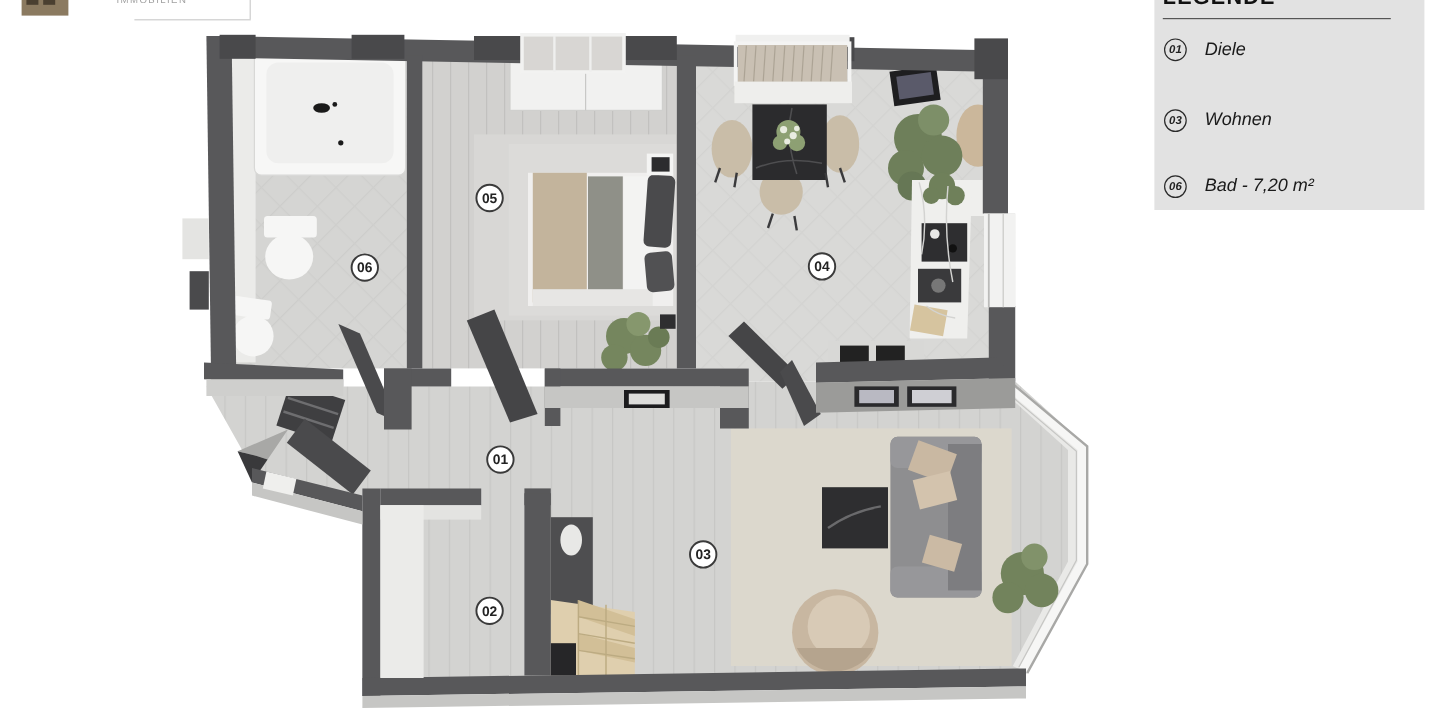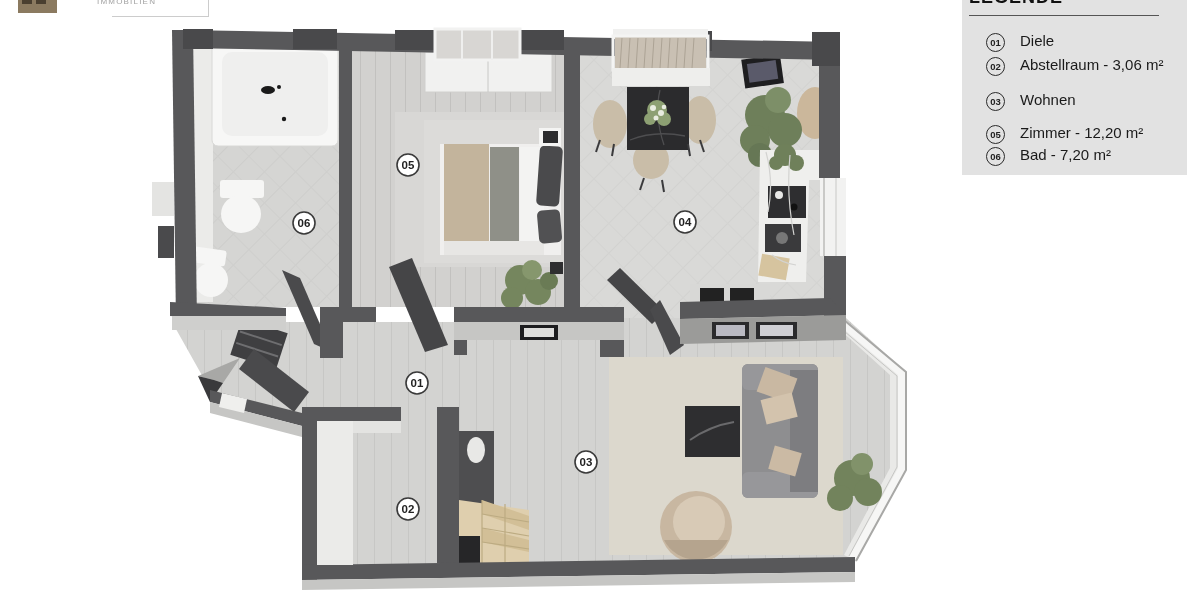--- a/index.html
+++ b/index.html
@@ -1,21 +1,21 @@
 <!DOCTYPE html>
 <html><head>
 <meta charset="utf-8">
 <style>
 html,body{margin:0;padding:0;width:1200px;height:600px;background:#fff;overflow:hidden;
 font-family:"Liberation Sans",sans-serif;}
 #stage{position:absolute;left:0;top:0;width:1200px;height:600px;}
 #legend{position:absolute;left:962px;top:0;width:225px;height:175px;background:#e2e2e2;}
 #legend .title{position:absolute;left:7px;top:-13px;font-size:18px;font-weight:bold;color:#111;letter-spacing:1px;}
 #legend .rule{position:absolute;left:7px;top:15px;width:190px;height:1px;background:#555;}
-.li{position:absolute;left:24px;font-size:15px;color:#1a1a1a;white-space:nowrap;}
+.li{position:absolute;left:8px;font-size:15px;color:#1a1a1a;white-space:nowrap;font-style:italic;}
 .nc{display:inline-block;width:17px;height:17px;border:1.4px solid #2a2a2a;border-radius:50%;
 font-size:9.5px;font-weight:bold;text-align:center;line-height:17px;vertical-align:middle;margin-right:15px;color:#222;}
 #logo{position:absolute;left:0;top:0;}
 </style>
 </head>
 <body>
 <div id="stage">
 <svg width="1200" height="600" viewBox="0 0 1200 600" xmlns="http://www.w3.org/2000/svg">
 <defs>
 <pattern id="plankV" width="17" height="40" patternUnits="userSpaceOnUse">
@@ -348,18 +348,16 @@
  <div style="position:absolute;left:97px;top:-5px;font-size:8px;letter-spacing:1.2px;color:#a2a2a2;">IMMOBILIEN<span style="font-size:6px;vertical-align:super;">®</span></div>
  <div style="position:absolute;left:112px;top:16px;width:97px;height:1px;background:#cccccc;"></div>
  <div style="position:absolute;left:208px;top:0;width:1px;height:16px;background:#cccccc;"></div>
 </div>
 
 
 <div id="legend">
  <div class="title">LEGENDE</div>
  <div class="rule"></div>
  <div class="li" style="top:32px;"><span class="nc">01</span>Diele</div>
- <div class="li" style="top:56px;"><span class="nc">02</span>Abstellraum - 3,06 m²</div>
  <div class="li" style="top:79px;margin-top:12px;"><span class="nc">03</span>Wohnen</div>
- <div class="li" style="top:124px;"><span class="nc">05</span>Zimmer - 12,20 m²</div>
  <div class="li" style="top:146px;"><span class="nc">06</span>Bad - 7,20 m²</div>
 </div>
 </div>
 
 </body></html>

